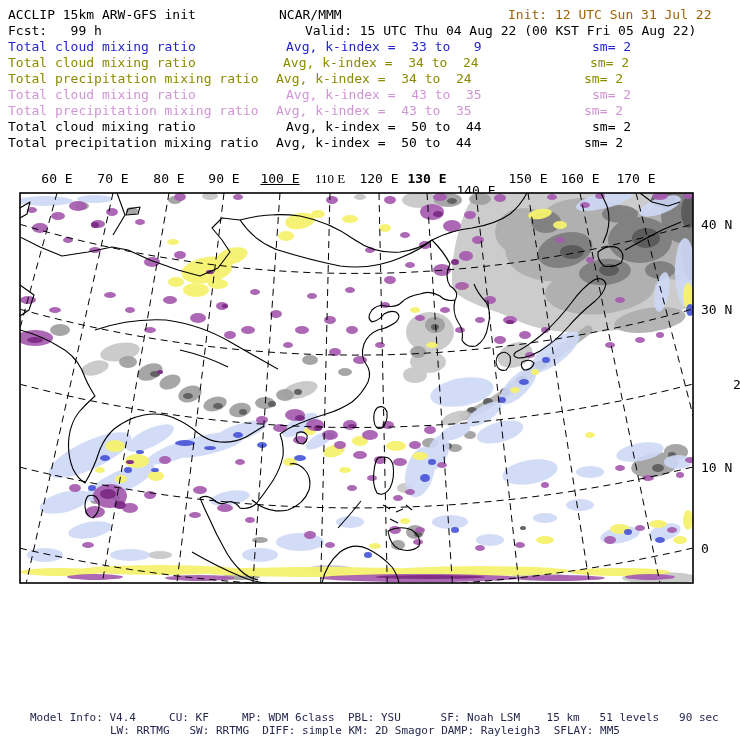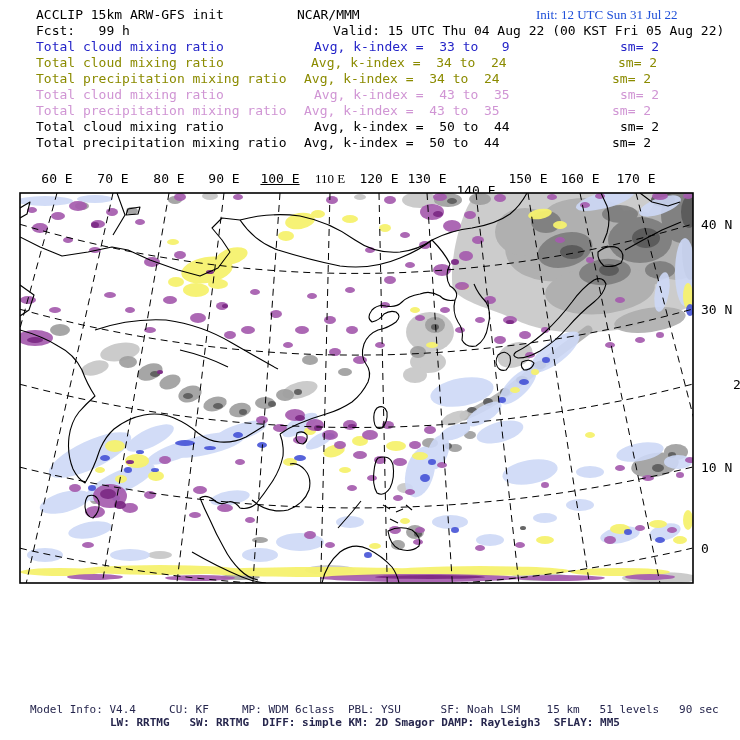--- a/index.html
+++ b/index.html
@@ -1,31 +1,31 @@
 <!DOCTYPE html>
 <html><head>
 <meta charset="utf-8">
 <style>
   html,body{margin:0;padding:0;background:#ffffff;}
   #stage{position:relative;width:740px;height:740px;background:#ffffff;overflow:hidden;
          font-family:"DejaVu Sans Mono",monospace;}
-  .hcell{position:absolute;white-space:pre;font:13px "DejaVu Sans Mono",monospace;line-height:14px;margin-left:28px;}
+  .hcell{position:absolute;white-space:pre;font:13px "DejaVu Sans Mono",monospace;line-height:14px;}
   .axis-label{position:absolute;font:13px "DejaVu Sans Mono",monospace;color:#000;white-space:pre;}
   .lon{transform:translateX(-50%);}
-  .f-line{position:absolute;white-space:pre;font:11px "DejaVu Sans Mono",monospace;line-height:12px;}
+  .f-line{position:absolute;white-space:pre;font:11px "DejaVu Sans Mono",monospace;line-height:12px;margin-top:8px;}
   #map-svg{position:absolute;left:0;top:0;}
 </style>
 </head>
 <body>
 
 <div id="stage">
   <div id="hdr">
       <span class="hcell" style="left: 8px; top: 8px; color: rgb(0, 0, 0);">ACCLIP 15km ARW-GFS init</span>
-      <span class="hcell" style="left: 269px; top: 8px; color: rgb(0, 0, 0);">NCAR/MMM</span>
-      <span class="hcell" style="left: 508px; top: 8px; color: #1d4ed8; font-family: Liberation Serif, serif;">Init: 12 UTC Sun 31 Jul 22</span>
+      <span class="hcell" style="left: 279px; top: 8px; color: rgb(0, 0, 0);">NCAR/MMM</span>
+      <span class="hcell" style="left: 508px; top: 8px; color: #a16207;">Init: 12 UTC Sun 31 Jul 22</span>
       <span class="hcell" style="left: 8px; top: 24px; color: rgb(0, 0, 0);">Fcst:   99 h</span>
       <span class="hcell" style="left: 305px; top: 24px; color: rgb(0, 0, 0);">Valid: 15 UTC Thu 04 Aug 22 (00 KST Fri 05 Aug 22)</span>
       <span class="hcell" style="left: 8px; top: 40px; color: rgb(36, 36, 200);">Total cloud mixing ratio</span>
       <span class="hcell" style="left: 286px; top: 40px; color: rgb(36, 36, 200);">Avg, k-index =  33 to   9</span>
       <span class="hcell" style="left: 592px; top: 40px; color: rgb(36, 36, 200);">sm= 2</span>
       <span class="hcell" style="left: 8px; top: 56px; color: rgb(139, 139, 0);">Total cloud mixing ratio</span>
       <span class="hcell" style="left: 283px; top: 56px; color: rgb(139, 139, 0);">Avg, k-index =  34 to  24</span>
       <span class="hcell" style="left: 590px; top: 56px; color: rgb(139, 139, 0);">sm= 2</span>
       <span class="hcell" style="left: 8px; top: 72px; color: rgb(139, 139, 0);">Total precipitation mixing ratio</span>
       <span class="hcell" style="left: 276px; top: 72px; color: rgb(139, 139, 0);">Avg, k-index =  34 to  24</span>
@@ -44,21 +44,21 @@
       <span class="hcell" style="left: 584px; top: 136px; color: rgb(0, 0, 0);">sm= 2</span>
     </div>
   <div id="lon-axis">
       <span class="axis-label lon" style="left: 57px; top: 171px;">60 E</span>
       <span class="axis-label lon" style="left: 113px; top: 171px;">70 E</span>
       <span class="axis-label lon" style="left: 169px; top: 171px;">80 E</span>
       <span class="axis-label lon" style="left: 224px; top: 171px;">90 E</span>
       <span class="axis-label lon" style="left: 280px; top: 171px; text-decoration: underline;">100 E</span>
       <span class="axis-label lon" style="left: 330px; top: 171px; font-family: Liberation Serif, serif;">110 E</span>
       <span class="axis-label lon" style="left: 379px; top: 171px;">120 E</span>
-      <span class="axis-label lon" style="left: 427px; top: 171px;">130 E</span>
+      <span class="axis-label lon" style="left: 427px; top: 171px; font-weight: bold;">130 E</span>
       <span class="axis-label lon" style="left: 476px; top: 171px; margin-top: 12px;">140 E</span>
       <span class="axis-label lon" style="left: 528px; top: 171px;">150 E</span>
       <span class="axis-label lon" style="left: 580px; top: 171px;">160 E</span>
       <span class="axis-label lon" style="left: 636px; top: 171px;">170 E</span>
     </div>
   <div id="lat-axis">
       <span class="axis-label" style="left: 701px; top: 217px;">40 N</span>
       <span class="axis-label" style="left: 701px; top: 302px;">30 N</span>
       <span class="axis-label" style="left: 701px; top: 377px; margin-left: 32px;">20 N</span>
       <span class="axis-label" style="left: 701px; top: 460px;">10 N</span>
@@ -478,15 +478,15 @@
         <path d="M522 362 Q530 358 534 363 Q532 370 524 370 Q520 367 522 362 Z"></path>
         <path d="M598 252 Q608 244 618 248 Q626 254 621 263 Q613 268 604 266 Q597 260 598 252 Z"></path>
         <path d="M601 193 L607 206 Q611 219 607 233 L603 243"></path>
         <path d="M625 250 L643 240 L662 230 L681 222"></path>
         <path d="M640 193 L652 202 L668 206 L680 202"></path>
       </g>
       <rect x="20" y="193" width="673" height="390" fill="none" stroke="#000000" stroke-width="1.6"></rect>
     </svg>
   <div id="ftr">
       <span class="f-line" style="left: 30px; top: 704px; color: rgb(38, 38, 77);">Model Info: V4.4     CU: KF     MP: WDM 6class  PBL: YSU      SF: Noah LSM    15 km   51 levels   90 sec</span>
-      <span class="f-line" style="left: 110px; top: 717px; color: rgb(38, 38, 77); font-weight: bold;">LW: RRTMG   SW: RRTMG  DIFF: simple KM: 2D Smagor DAMP: Rayleigh3  SFLAY: MM5</span>
+      <span class="f-line" style="left: 110px; top: 717px; color: rgb(38, 38, 77);">LW: RRTMG   SW: RRTMG  DIFF: simple KM: 2D Smagor DAMP: Rayleigh3  SFLAY: MM5</span>
     </div>
 </div>
 
 </body></html>

